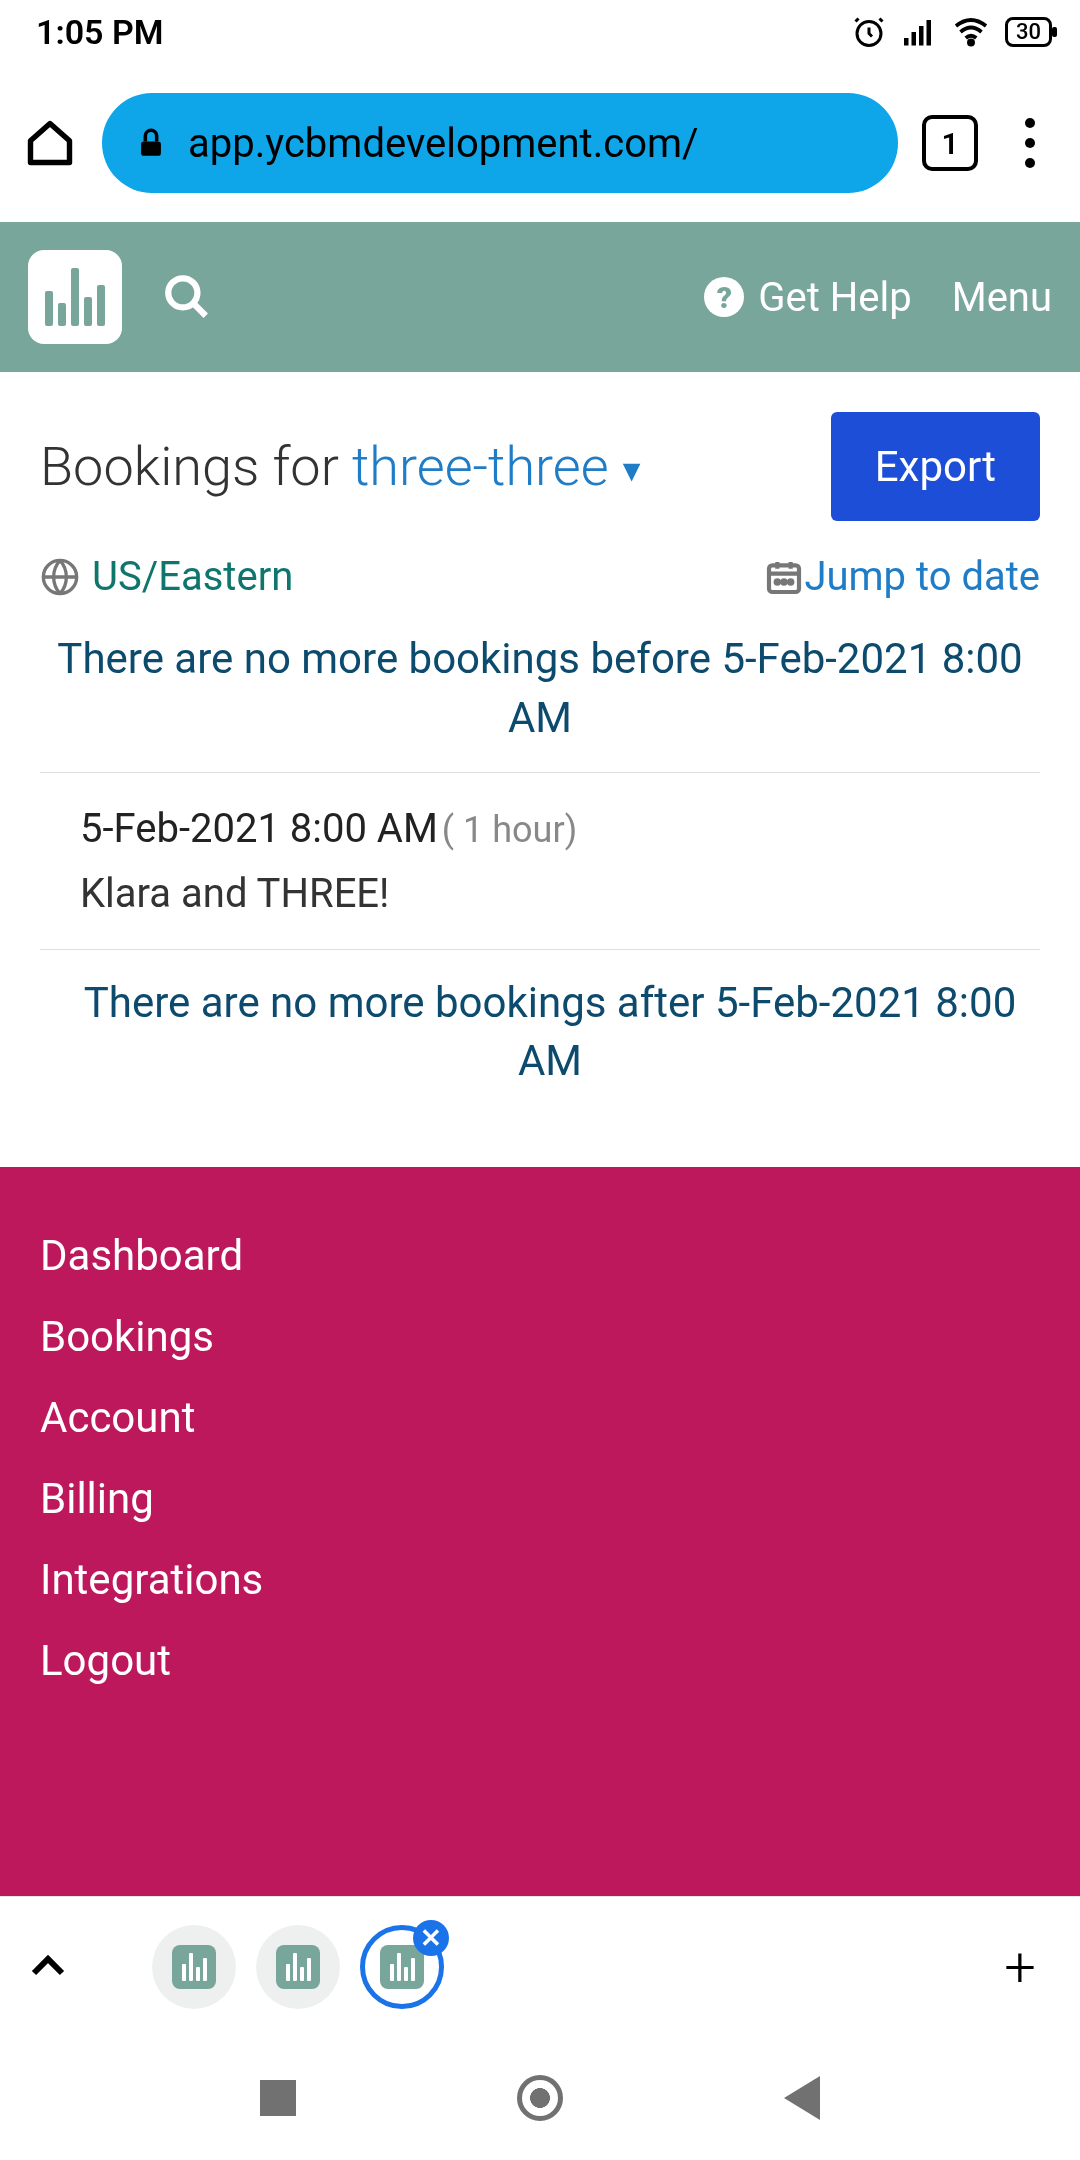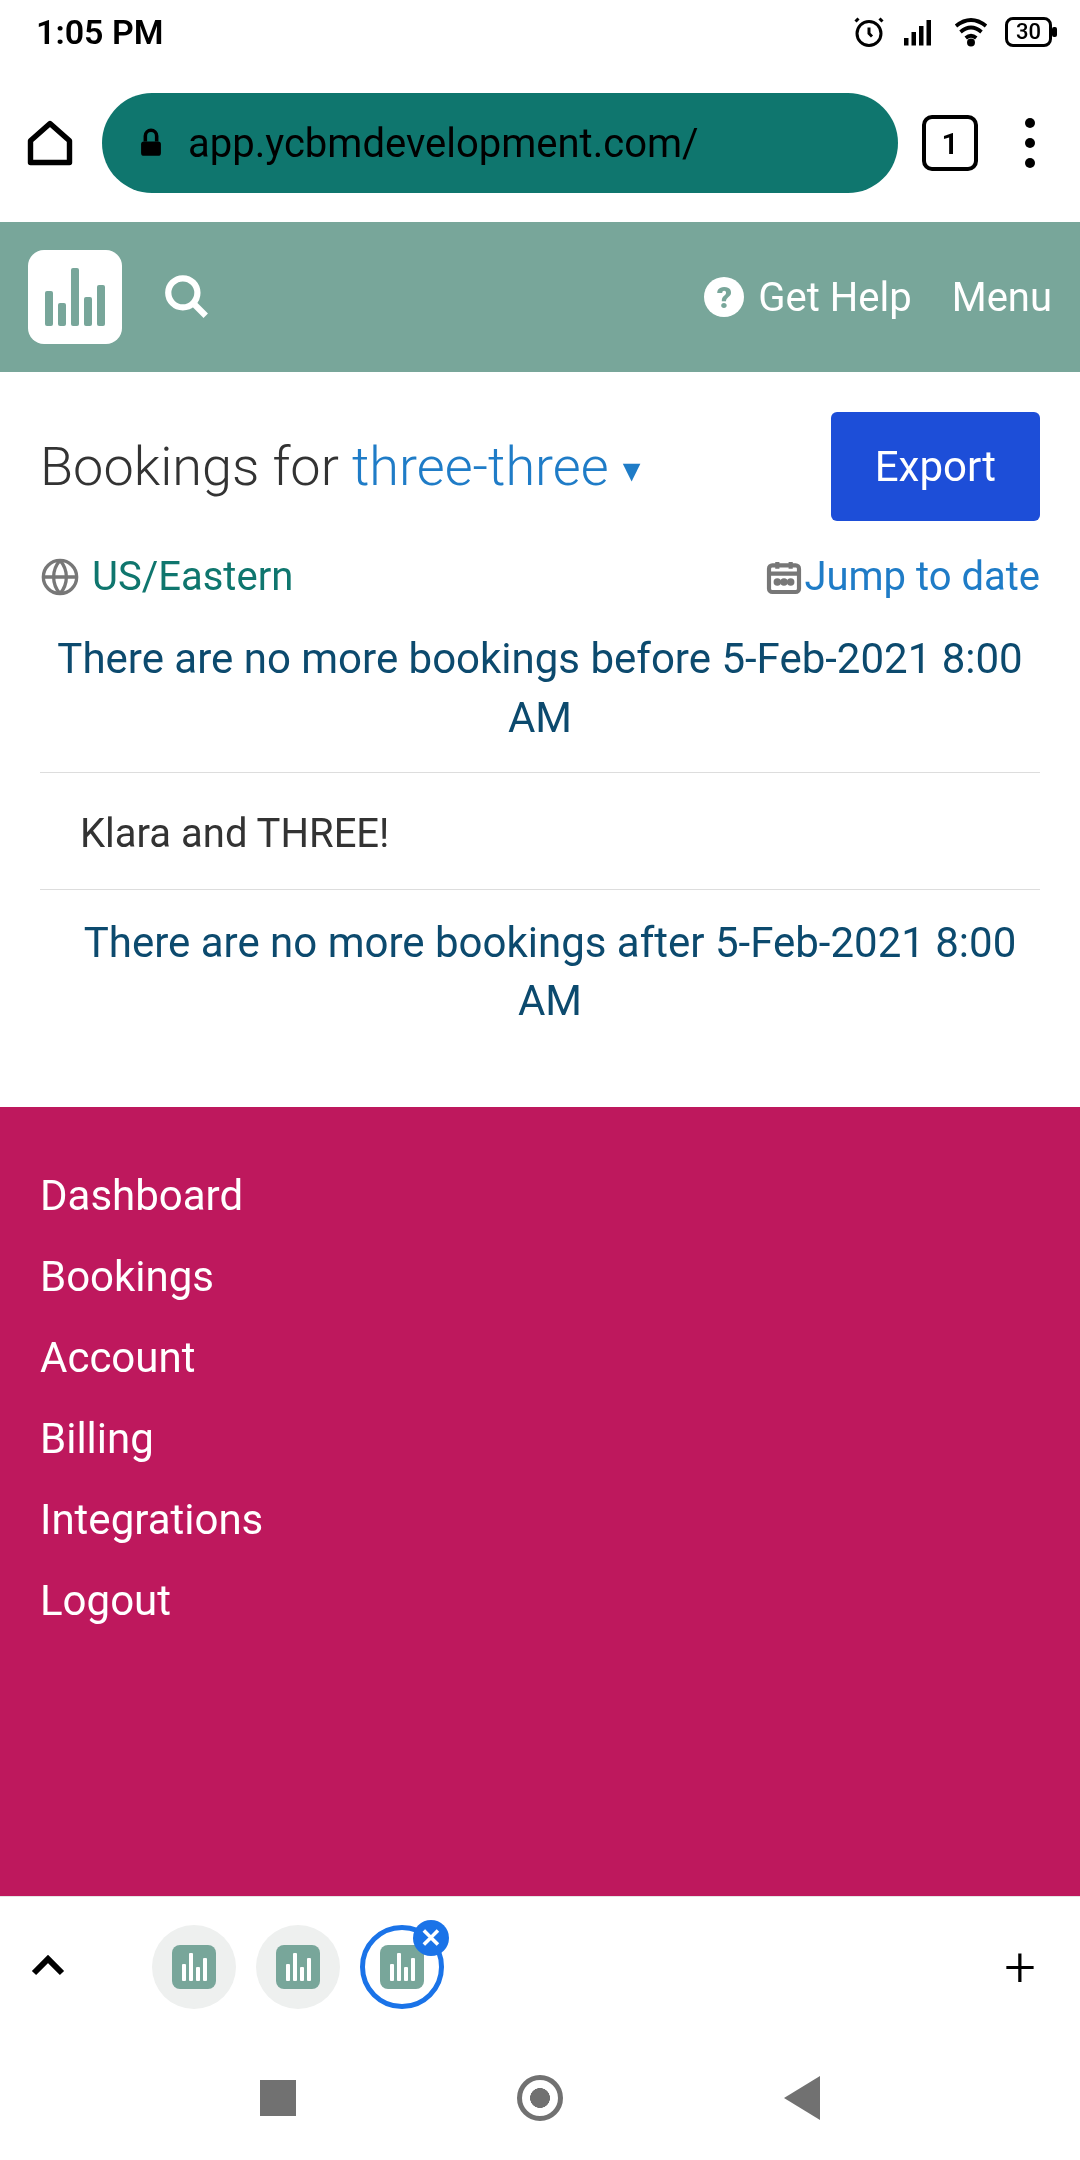--- a/index.html
+++ b/index.html
@@ -49,21 +49,21 @@
     height: 158px;
     display: flex;
     align-items: center;
     padding: 0 22px;
     gap: 24px;
   }
   .home-btn { width: 56px; height: 56px; display:flex; align-items:center; justify-content:center; }
   .url-pill {
     flex: 1;
     height: 100px;
-    background: #0f766e;
+    background: #0ea5e9;
     border-radius: 50px;
     display: flex;
     align-items: center;
     padding: 0 32px;
     gap: 20px;
     font-size: 40px;
     color: #000;
     overflow: hidden;
   }
   .tab-count {
@@ -137,21 +137,21 @@
     color:#0c4a6e;
     font-size:42px;
     text-align:center;
     padding: 0 40px;
     line-height:1.4;
   }
   .divider { height:1px; background:#ddd; margin: 24px 40px; }
   .booking-item { padding: 8px 40px 8px 80px; }
   .booking-time { font-size:40px; color:#222; }
   .booking-dur { color:#888; font-size:36px; }
-  .booking-title { font-size:40px; color:#333; margin-top:5px; }
+  .booking-title { font-size:40px; color:#333; margin-top:18px; }
 
   
   .footer-nav {
     background:#be185d;
     color:#fff;
     padding: 48px 40px 60px 40px;
     margin-top: 76px;
     flex:1;
   }
   .footer-nav a {
@@ -299,20 +299,24 @@
         <circle cx="12" cy="15" r="1" fill="#777"></circle>
         <circle cx="16" cy="15" r="1" fill="#777"></circle>
       </svg>
     <span>Jump to date</span>
   </div>
 </div>
 
 <div class="list-msg">There are no more bookings before 5-Feb-2021 8:00 AM</div>
 <div class="divider"></div>
 <div class="booking-item">
+  <div>
+    <span class="booking-time">5-Feb-2021 8:00 AM</span>
+    <span class="booking-dur">( 1 hour)</span>
+  </div>
   <div class="booking-title">Klara and THREE!</div>
 </div>
 <div class="divider"></div>
 <div class="list-msg" style="padding-left:60px; padding-right:40px;">There are no more bookings after 5-Feb-2021 8:00 AM</div>
 
 <div class="footer-nav">
   <a>Dashboard</a>
   <a>Bookings</a>
   <a>Account</a>
   <a>Billing</a>

